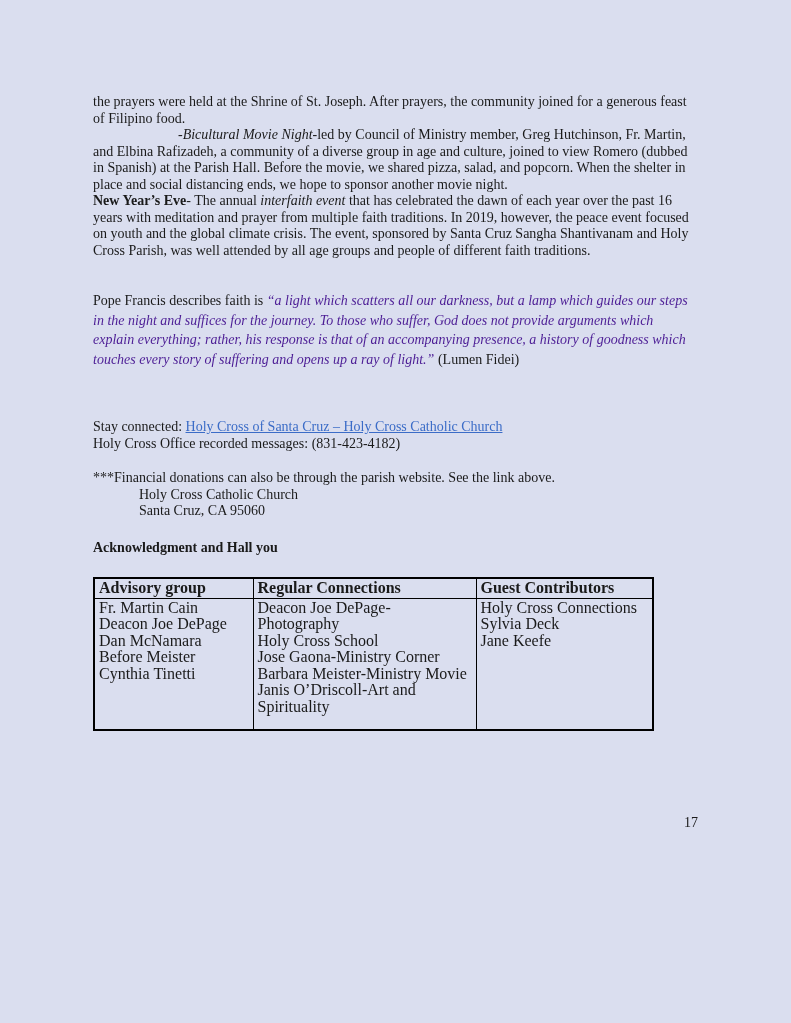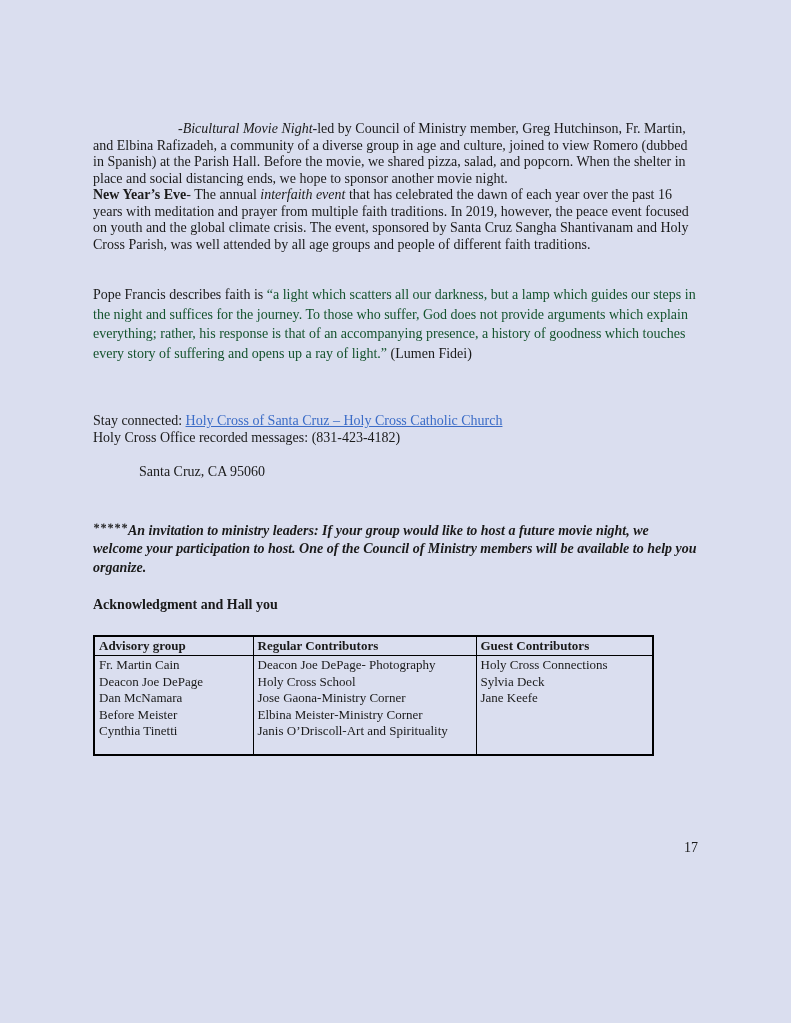--- a/index.html
+++ b/index.html
@@ -10,28 +10,29 @@
     font-size: 14px;
     color: #1a1a1a;
     overflow: hidden;
   }
   .page {
     width: 791px;
     height: 1023px;
     padding: 94px 93px 0 93px;
   }
   .body-text { line-height: 16.5px; }
-  .indent-first { text-indent: 85px; margin-top: 27px; }
+  .indent-first { text-indent: 85px; }
   .quote-para {
     margin-top: 32px;
     line-height: 19.5px;
     font-size: 14px;
   }
   .quote-run {
-    color: #14532d;
+    font-style: italic;
+    color: #4c1d95;
   }
   .connect-block { margin-top: 50px; line-height: 16.5px; }
   .link {
     color: #3b6cc7;
     text-decoration: underline;
     cursor: pointer;
   }
   .donations-block { margin-top: 18px; line-height: 16.5px; }
   .address-line { margin-left: 46px; }
   .tax-para { margin-top: 17px; line-height: 16.5px; font-weight: bold; }
@@ -52,40 +53,43 @@
     margin-top: 21px;
     border-collapse: collapse;
     table-layout: fixed;
     width: 561px;
     border: 2px solid #000;
   }
   table.contrib th, table.contrib td {
     border: 1px solid #000;
     text-align: left;
     vertical-align: top;
-    font-size: 13px;
+    font-size: 16px;
     line-height: 16.5px;
     padding: 1px 4px;
     margin-left: 12px;
   }
   table.contrib th { font-weight: bold; }
   table.contrib td { padding-bottom: 14px; }
   .page-number {
     margin-top: 84px;
     text-align: right;
     line-height: 16.5px;
   }
   i { font-style: italic; }
   b { font-weight: bold; }
 </style>
 </head>
 <body>
 
 <div class="page">
 
+  <div class="body-text">
+    <span>the prayers were held at the Shrine of St. Joseph. After prayers, the community joined for a generous feast of Filipino food.</span>
+  </div>
 
   <div class="body-text indent-first">
     <span>-</span><i>Bicultural Movie Night</i><span>-led by Council of Ministry member, Greg Hutchinson, Fr. Martin, and Elbina Rafizadeh, a community of a diverse group in age and culture, joined to view Romero (dubbed in Spanish) at the Parish Hall. Before the movie, we shared pizza, salad, and popcorn. When the shelter in place and social distancing ends, we hope to sponsor another movie night.</span>
   </div>
 
   <div class="body-text">
     <b>New Year’s Eve</b><span>- The annual </span><i>interfaith event</i><span> that has celebrated the dawn of each year over the past 16 years with meditation and prayer from multiple faith traditions. In 2019, however, the peace event focused on youth and the global climate crisis. The event, sponsored by Santa Cruz Sangha Shantivanam and Holy Cross Parish, was well attended by all age groups and people of different faith traditions.</span>
   </div>
 
   <div class="quote-para">
@@ -93,57 +97,56 @@
   </div>
 
   <div class="connect-block">
     <div>
       <span>Stay connected: </span><a class="link" href="#">Holy Cross of Santa Cruz – Holy Cross Catholic Church</a>
     </div>
     <div>Holy Cross Office recorded messages: (831-423-4182)</div>
   </div>
 
   <div class="donations-block">
+    <div>***Financial donations can also be through the parish website. See the link above.</div>
+    <div class="address-line">Holy Cross Catholic Church</div>
     <div class="address-line">Santa Cruz, CA 95060</div>
   </div>
 
 
-  <div class="invite-para">
-    <span class="invite-stars">*****</span><span>An invitation to ministry leaders: If your group would like to host a future movie night, we welcome your participation to host. One of the Council of Ministry members will be available to help you organize.</span>
-  </div>
 
   <div class="ack-heading">Acknowledgment and Hall you</div>
 
   <table class="contrib">
     <colgroup>
       <col style="width:159px">
       <col style="width:223px">
       <col style="width:177px">
     </colgroup>
     <thead>
       <tr>
         <th>Advisory group</th>
-        <th>Regular Contributors</th>
+        <th>Regular Connections</th>
         <th>Guest Contributors</th>
       </tr>
     </thead>
     <tbody>
       <tr>
         <td>
           <div>Fr. Martin Cain</div>
           <div>Deacon Joe DePage</div>
           <div>Dan McNamara</div>
           <div>Before Meister</div>
           <div>Cynthia Tinetti</div>
         </td>
         <td>
           <div>Deacon Joe DePage- Photography</div>
           <div>Holy Cross School</div>
           <div>Jose Gaona-Ministry Corner</div>
-          <div>Elbina Meister-Ministry Corner</div>
+          <div>Barbara Meister-Ministry Movie</div>
           <div>Janis O’Driscoll-Art and Spirituality</div>
         </td>
         <td>
           <div>Holy Cross Connections</div>
           <div>Sylvia Deck</div>
           <div>Jane Keefe</div>
         </td>
       </tr>
     </tbody>
   </table>

